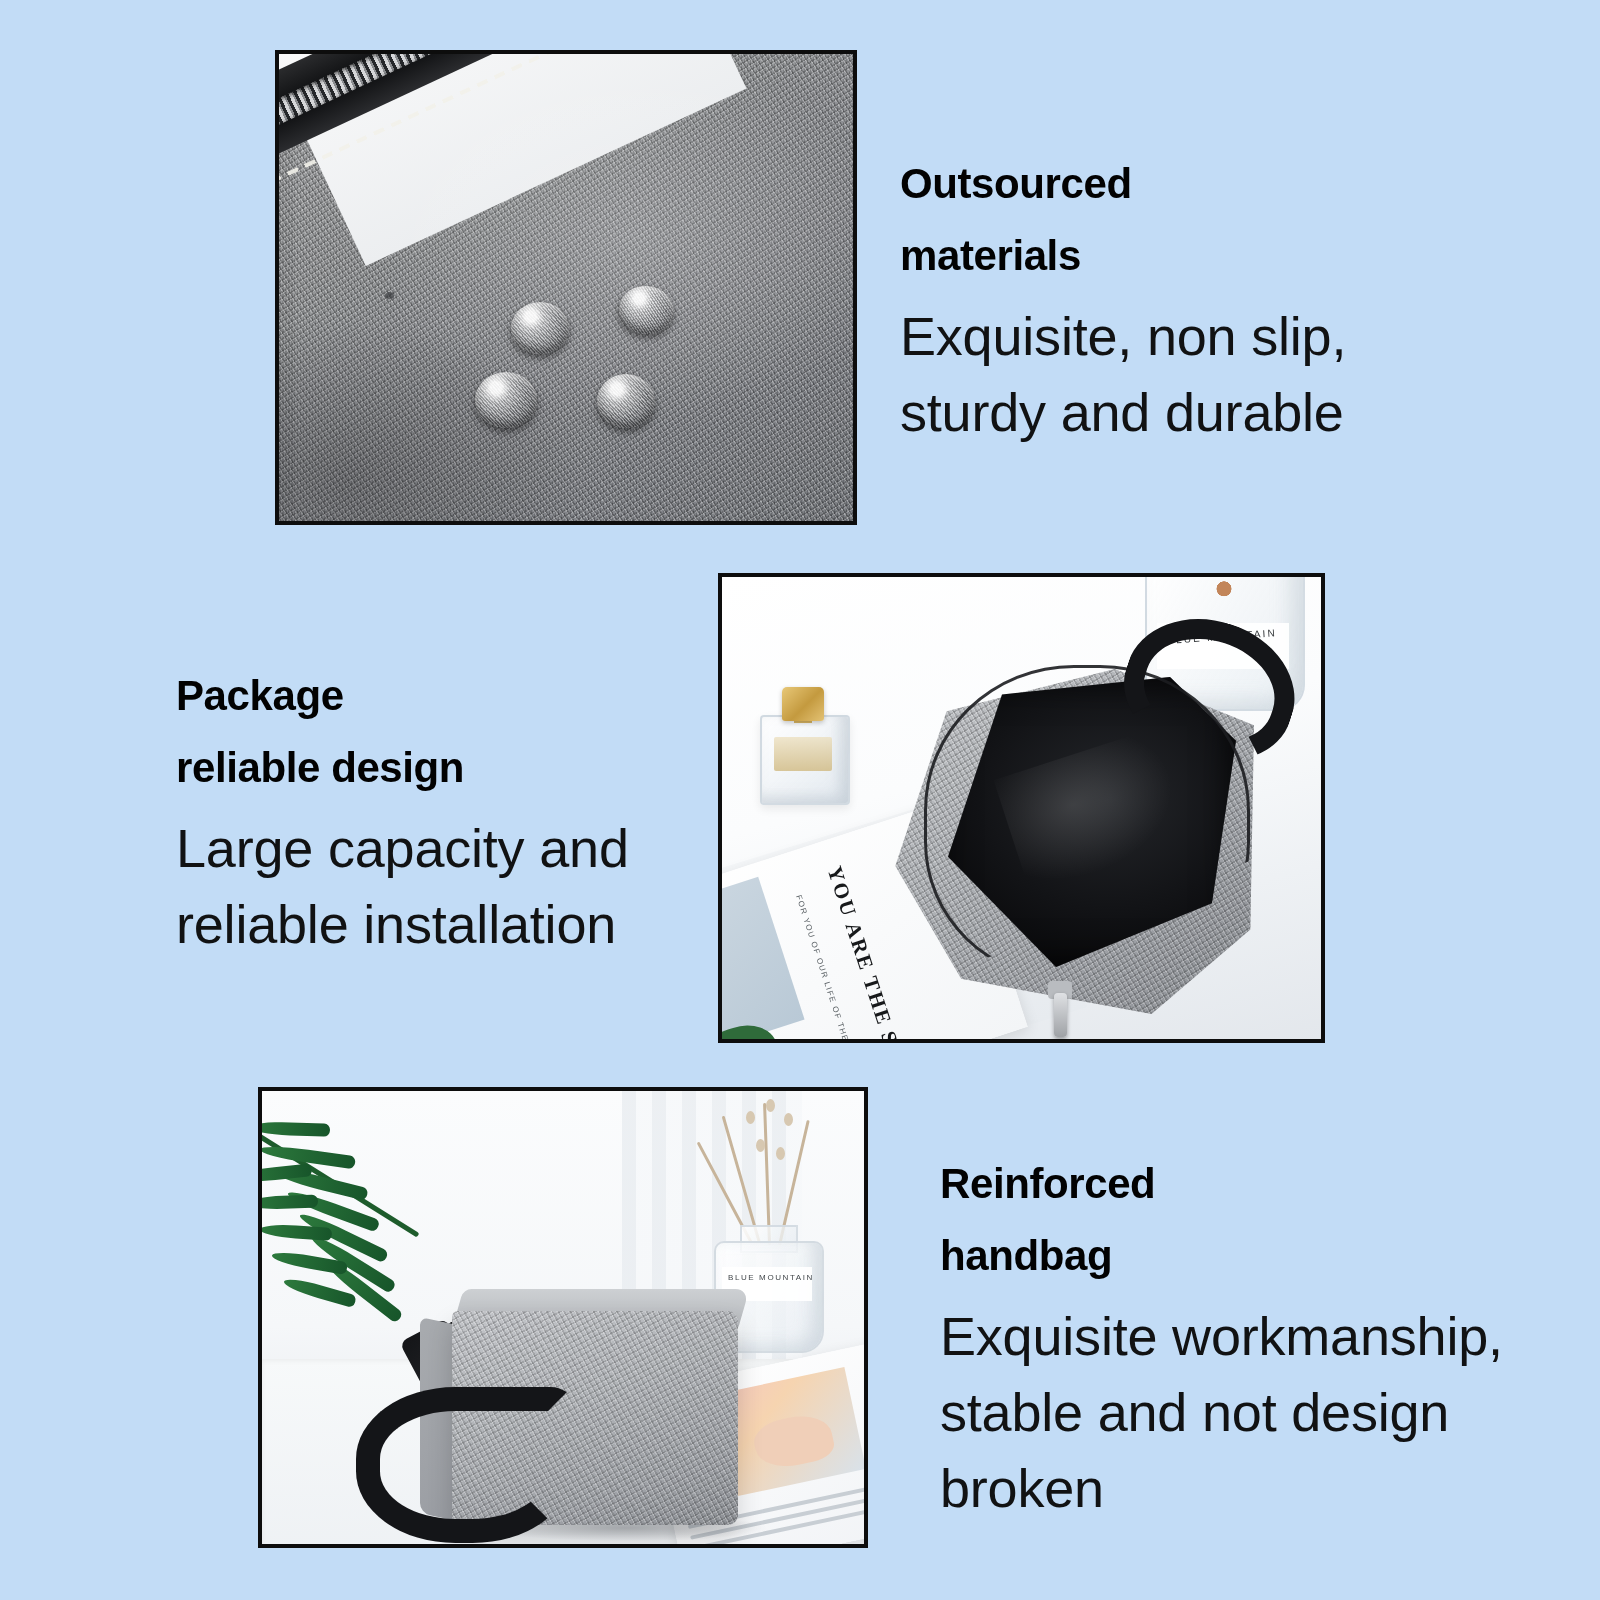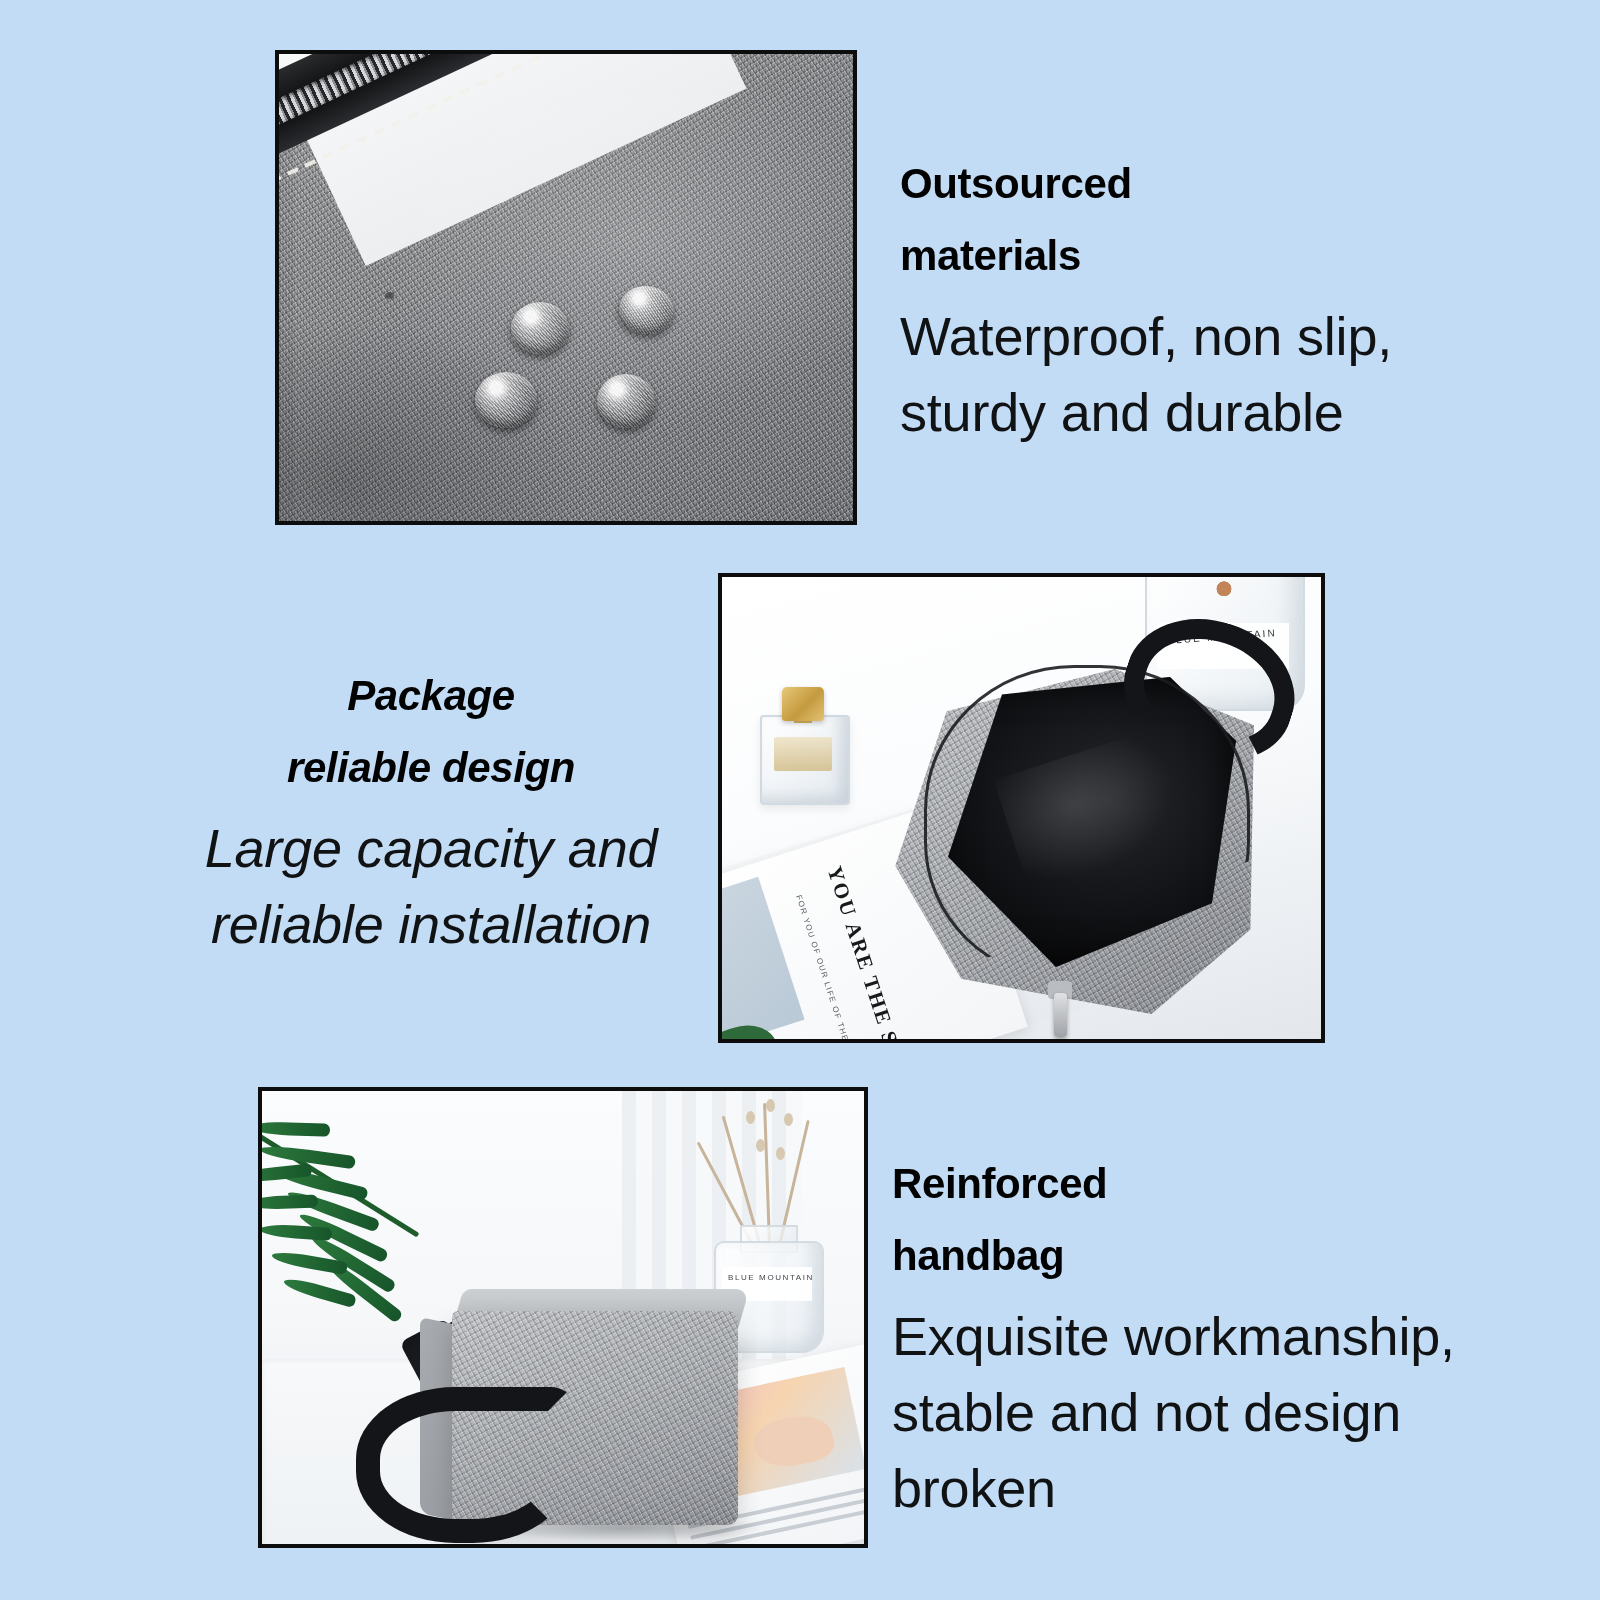--- a/index.html
+++ b/index.html
@@ -323,22 +323,22 @@
     margin:0;
     font-size:42px;line-height:72px;font-weight:700;color:#020202;
     letter-spacing:-0.4px;
   }
   .tblock p{
     margin:6px 0 0 0;
     font-size:54px;line-height:76px;font-weight:400;color:#111213;
     letter-spacing:-0.2px;
   }
   #text1{left:900px;top:148px;width:540px;text-align:left;}
-  #text2{left:176px;top:660px;width:510px;text-align:center;font-style:italic;}
-  #text3{left:892px;top:1148px;width:580px;text-align:left;}
+  #text2{left:176px;top:660px;width:510px;text-align:left;}
+  #text3{left:940px;top:1148px;width:580px;text-align:left;}
 </style>
 </head>
 <body>
 
 <div class="stage">
 
   <div class="panel" id="panel1">
     <div class="panel-inner">
       <div class="fab-bg"></div>
       <div class="wedge"></div>
@@ -352,21 +352,21 @@
       <div class="speck"></div>
       <div class="drop" id="d1"></div>
       <div class="drop" id="d2"></div>
       <div class="drop" id="d3"></div>
       <div class="drop" id="d4"></div>
     </div>
   </div>
 
   <div class="tblock" id="text1">
     <h2><span>Outsourced</span><br><span>materials</span></h2>
-    <p><span>Waterproof, non slip,</span><br><span>sturdy and durable</span></p>
+    <p><span>Exquisite, non slip,</span><br><span>sturdy and durable</span></p>
   </div>
 
   <div class="tblock" id="text2">
     <h2><span>Package</span><br><span>reliable design</span></h2>
     <p><span>Large capacity and</span><br><span>reliable installation</span></p>
   </div>
 
   <div class="panel" id="panel2">
     <div class="panel-inner">
       <div class="desk"></div>

